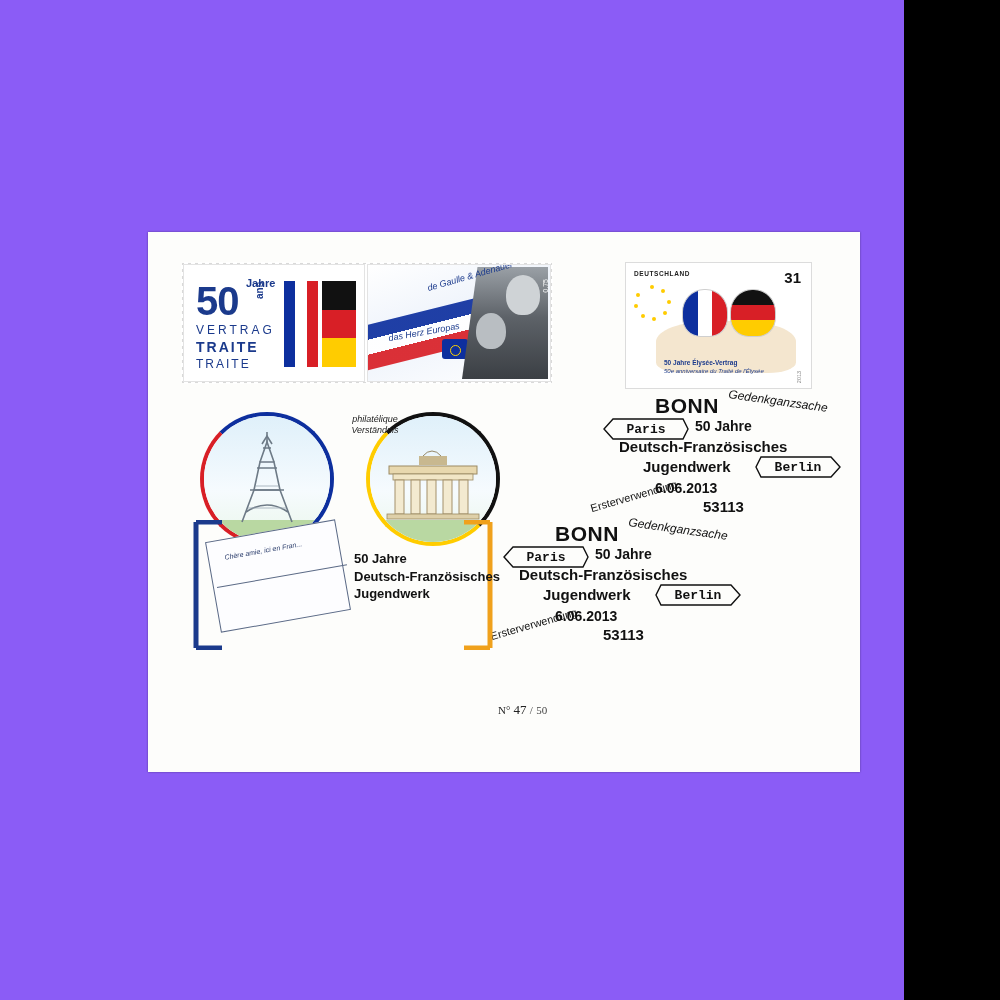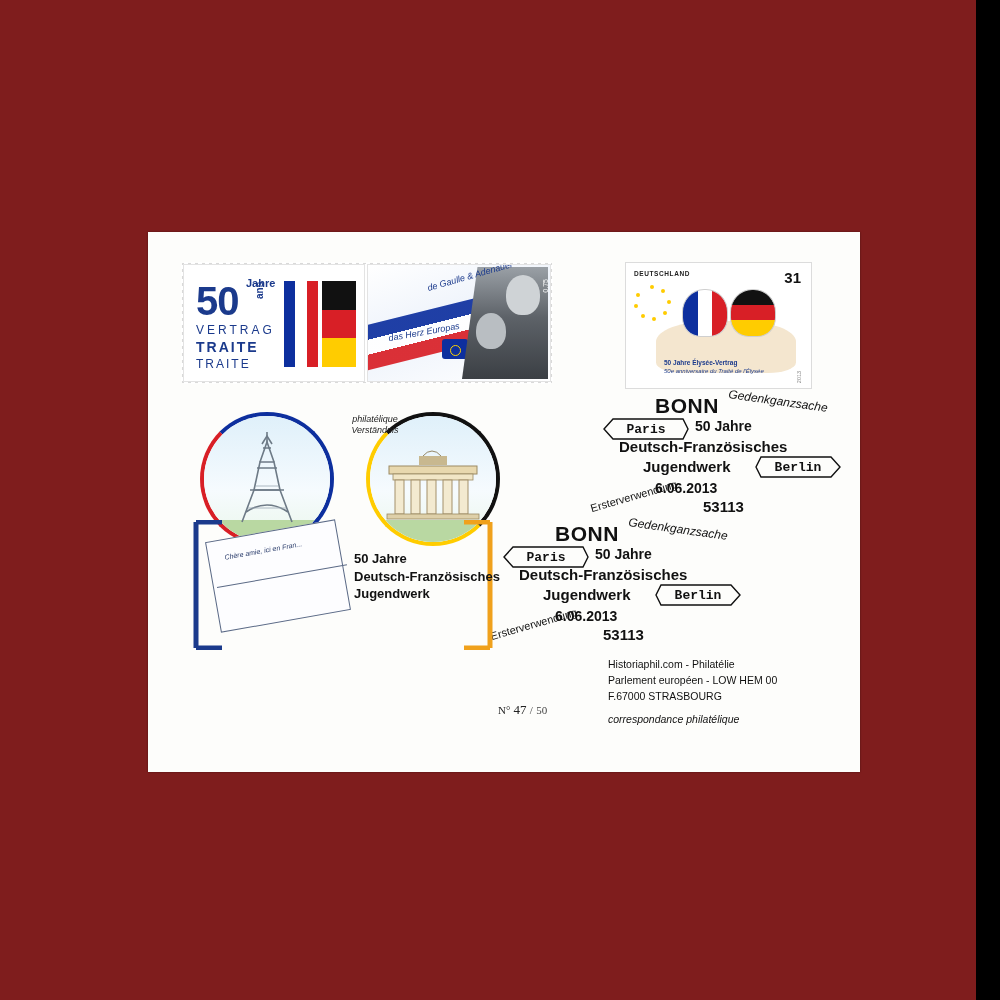--- a/index.html
+++ b/index.html
@@ -1,17 +1,17 @@
 <!DOCTYPE html>
 <html><head>
 <meta charset="utf-8">
 <style>
   html,body{margin:0;padding:0;background:#000;}
   body{width:1000px;height:1000px;overflow:hidden;font-family:"Liberation Sans",sans-serif;}
-  #scene{position:relative;width:976px;height:1000px;background:#7f1d1d;}
+  #scene{position:relative;width:904px;height:1000px;background:#8b5cf6;}
 
   
   #envelope{
     position:absolute;left:148px;top:232px;width:712px;height:540px;
     background:#fdfdfb;
     box-shadow:0 0 2px rgba(0,0,0,.4);
   }
 
   
   #stamp-strip{
@@ -313,21 +313,15 @@
 
     </div>
 
     <div id="numbering">
       <span class="np">N°</span>
       <span>47</span>
       <span class="den">/</span>
       <span class="den">50</span>
     </div>
 
-    <div id="addr">
-      <div>Historiaphil.com - Philatélie</div>
-      <div>Parlement européen - LOW HEM 00</div>
-      <div>F.67000 STRASBOURG</div>
-      <div class="it">correspondance philatélique</div>
-    </div>
 
   </div>
 </div>
 
 </body></html>

